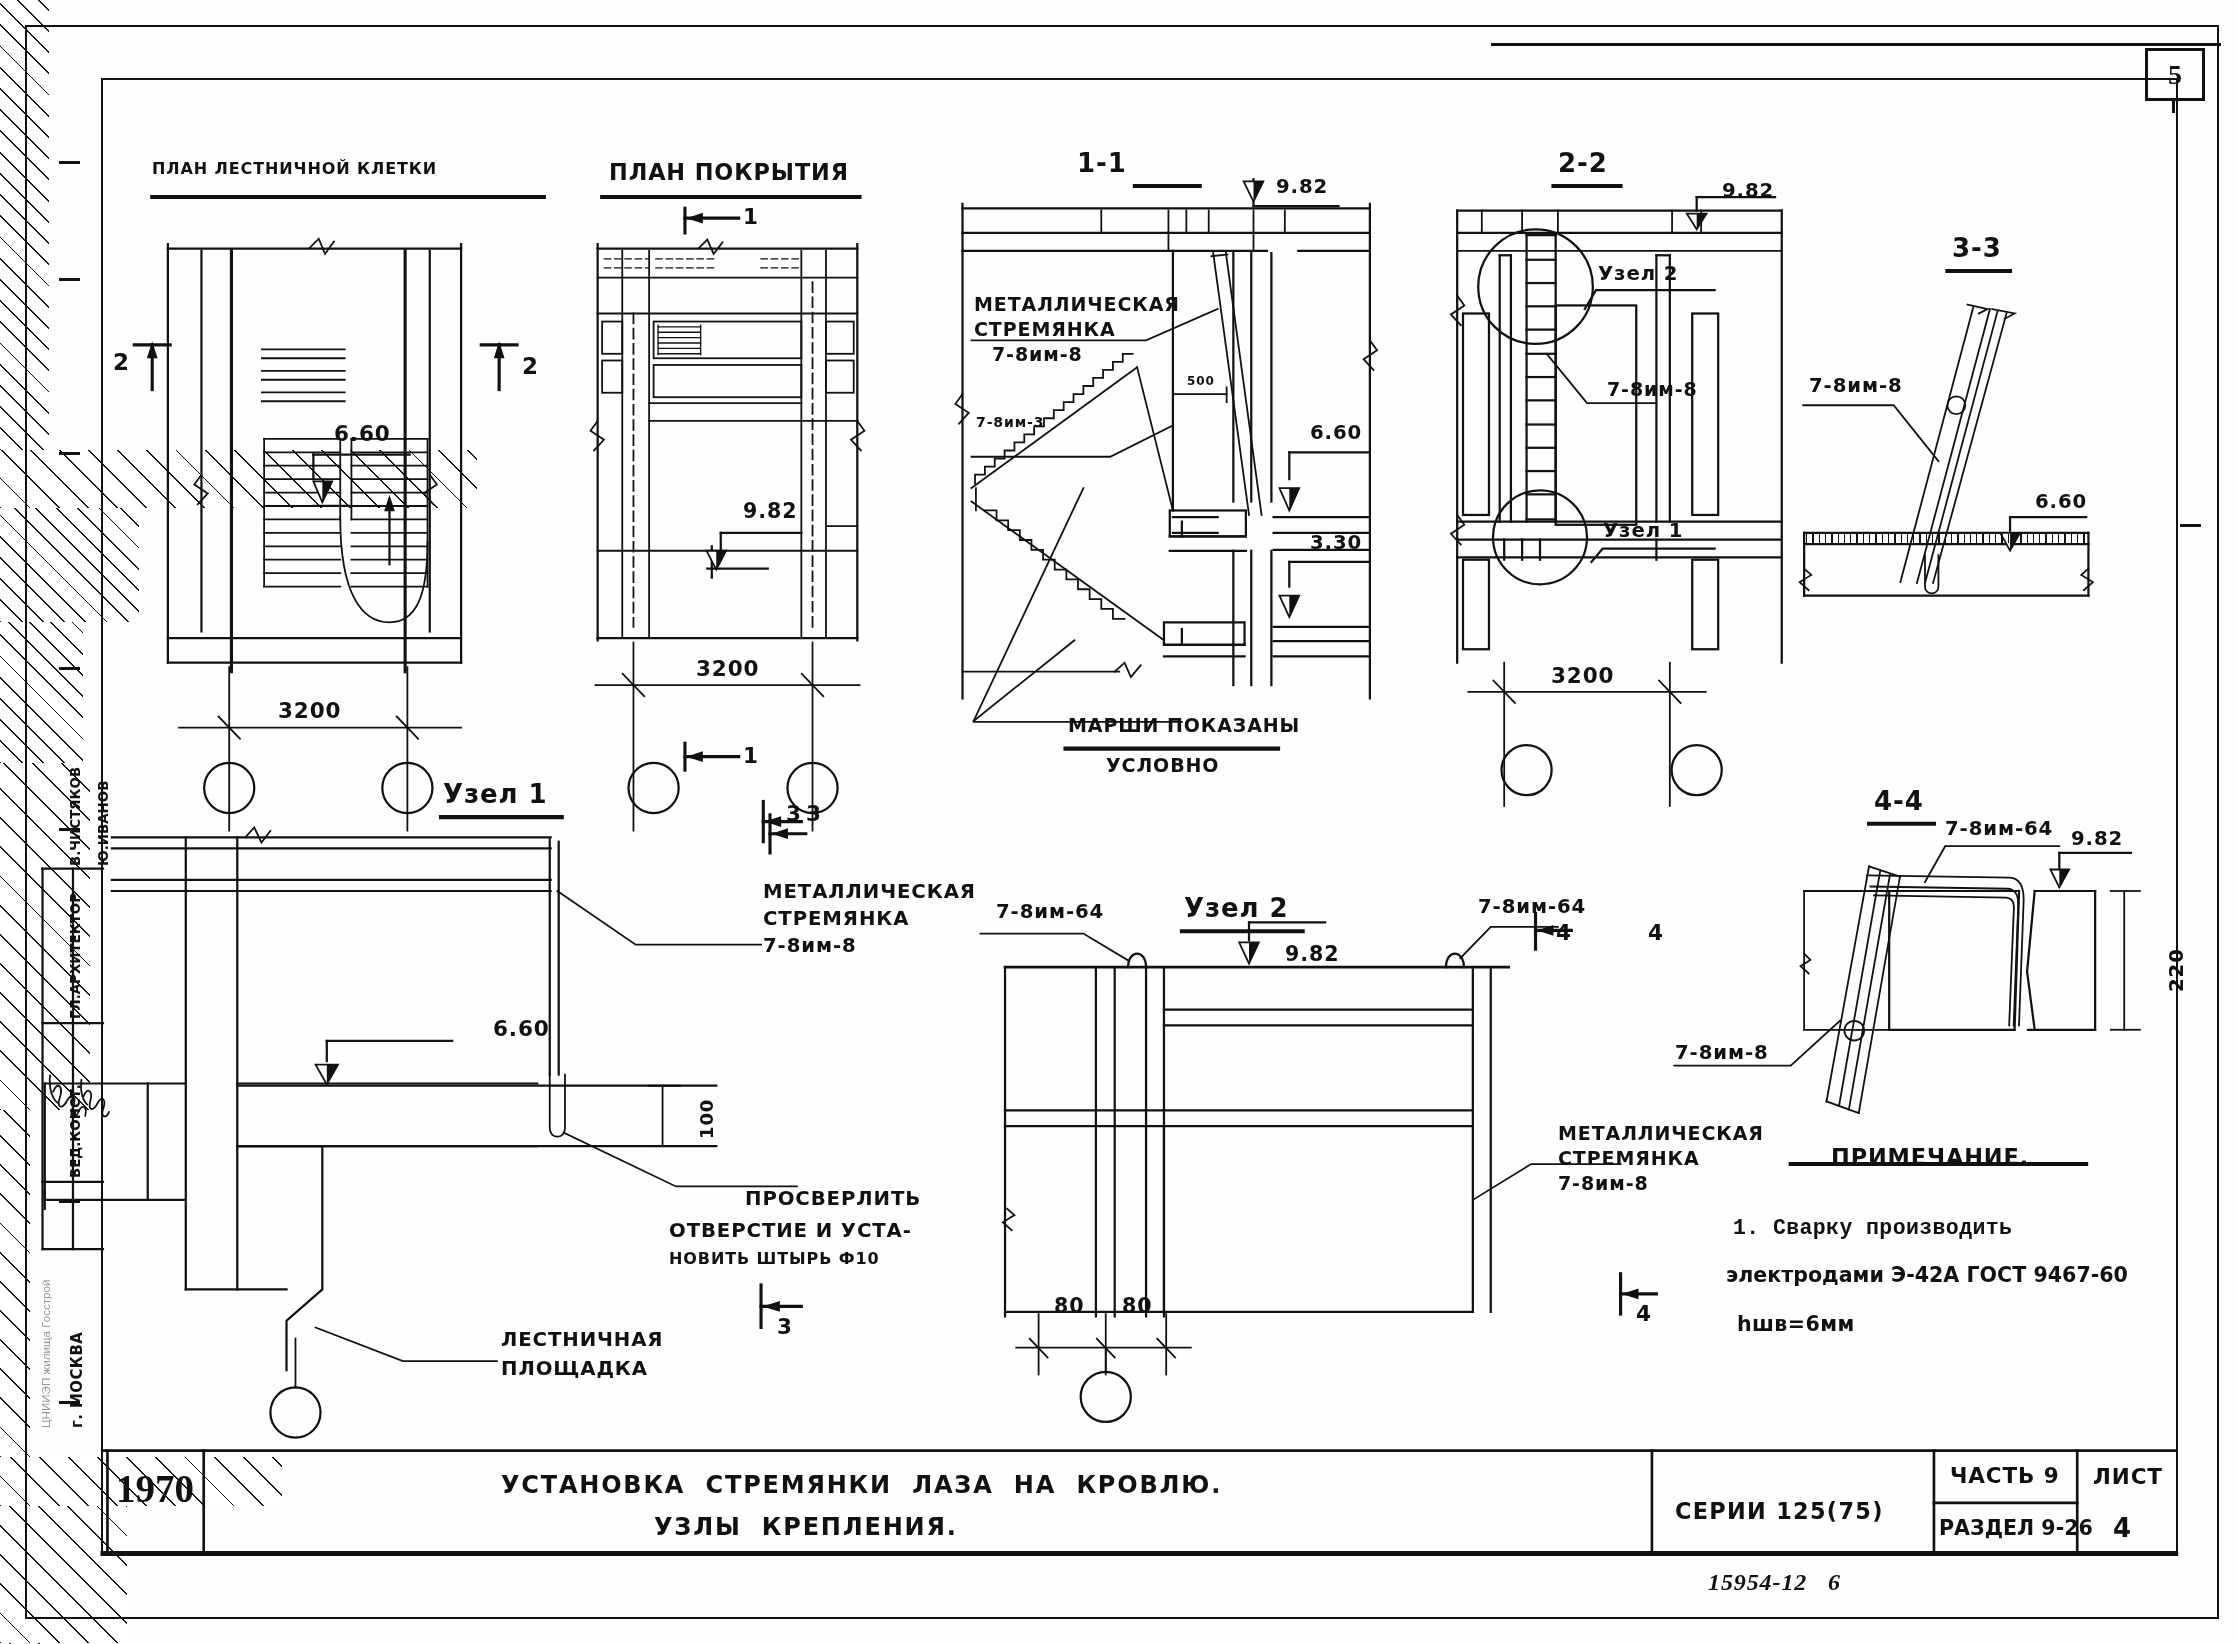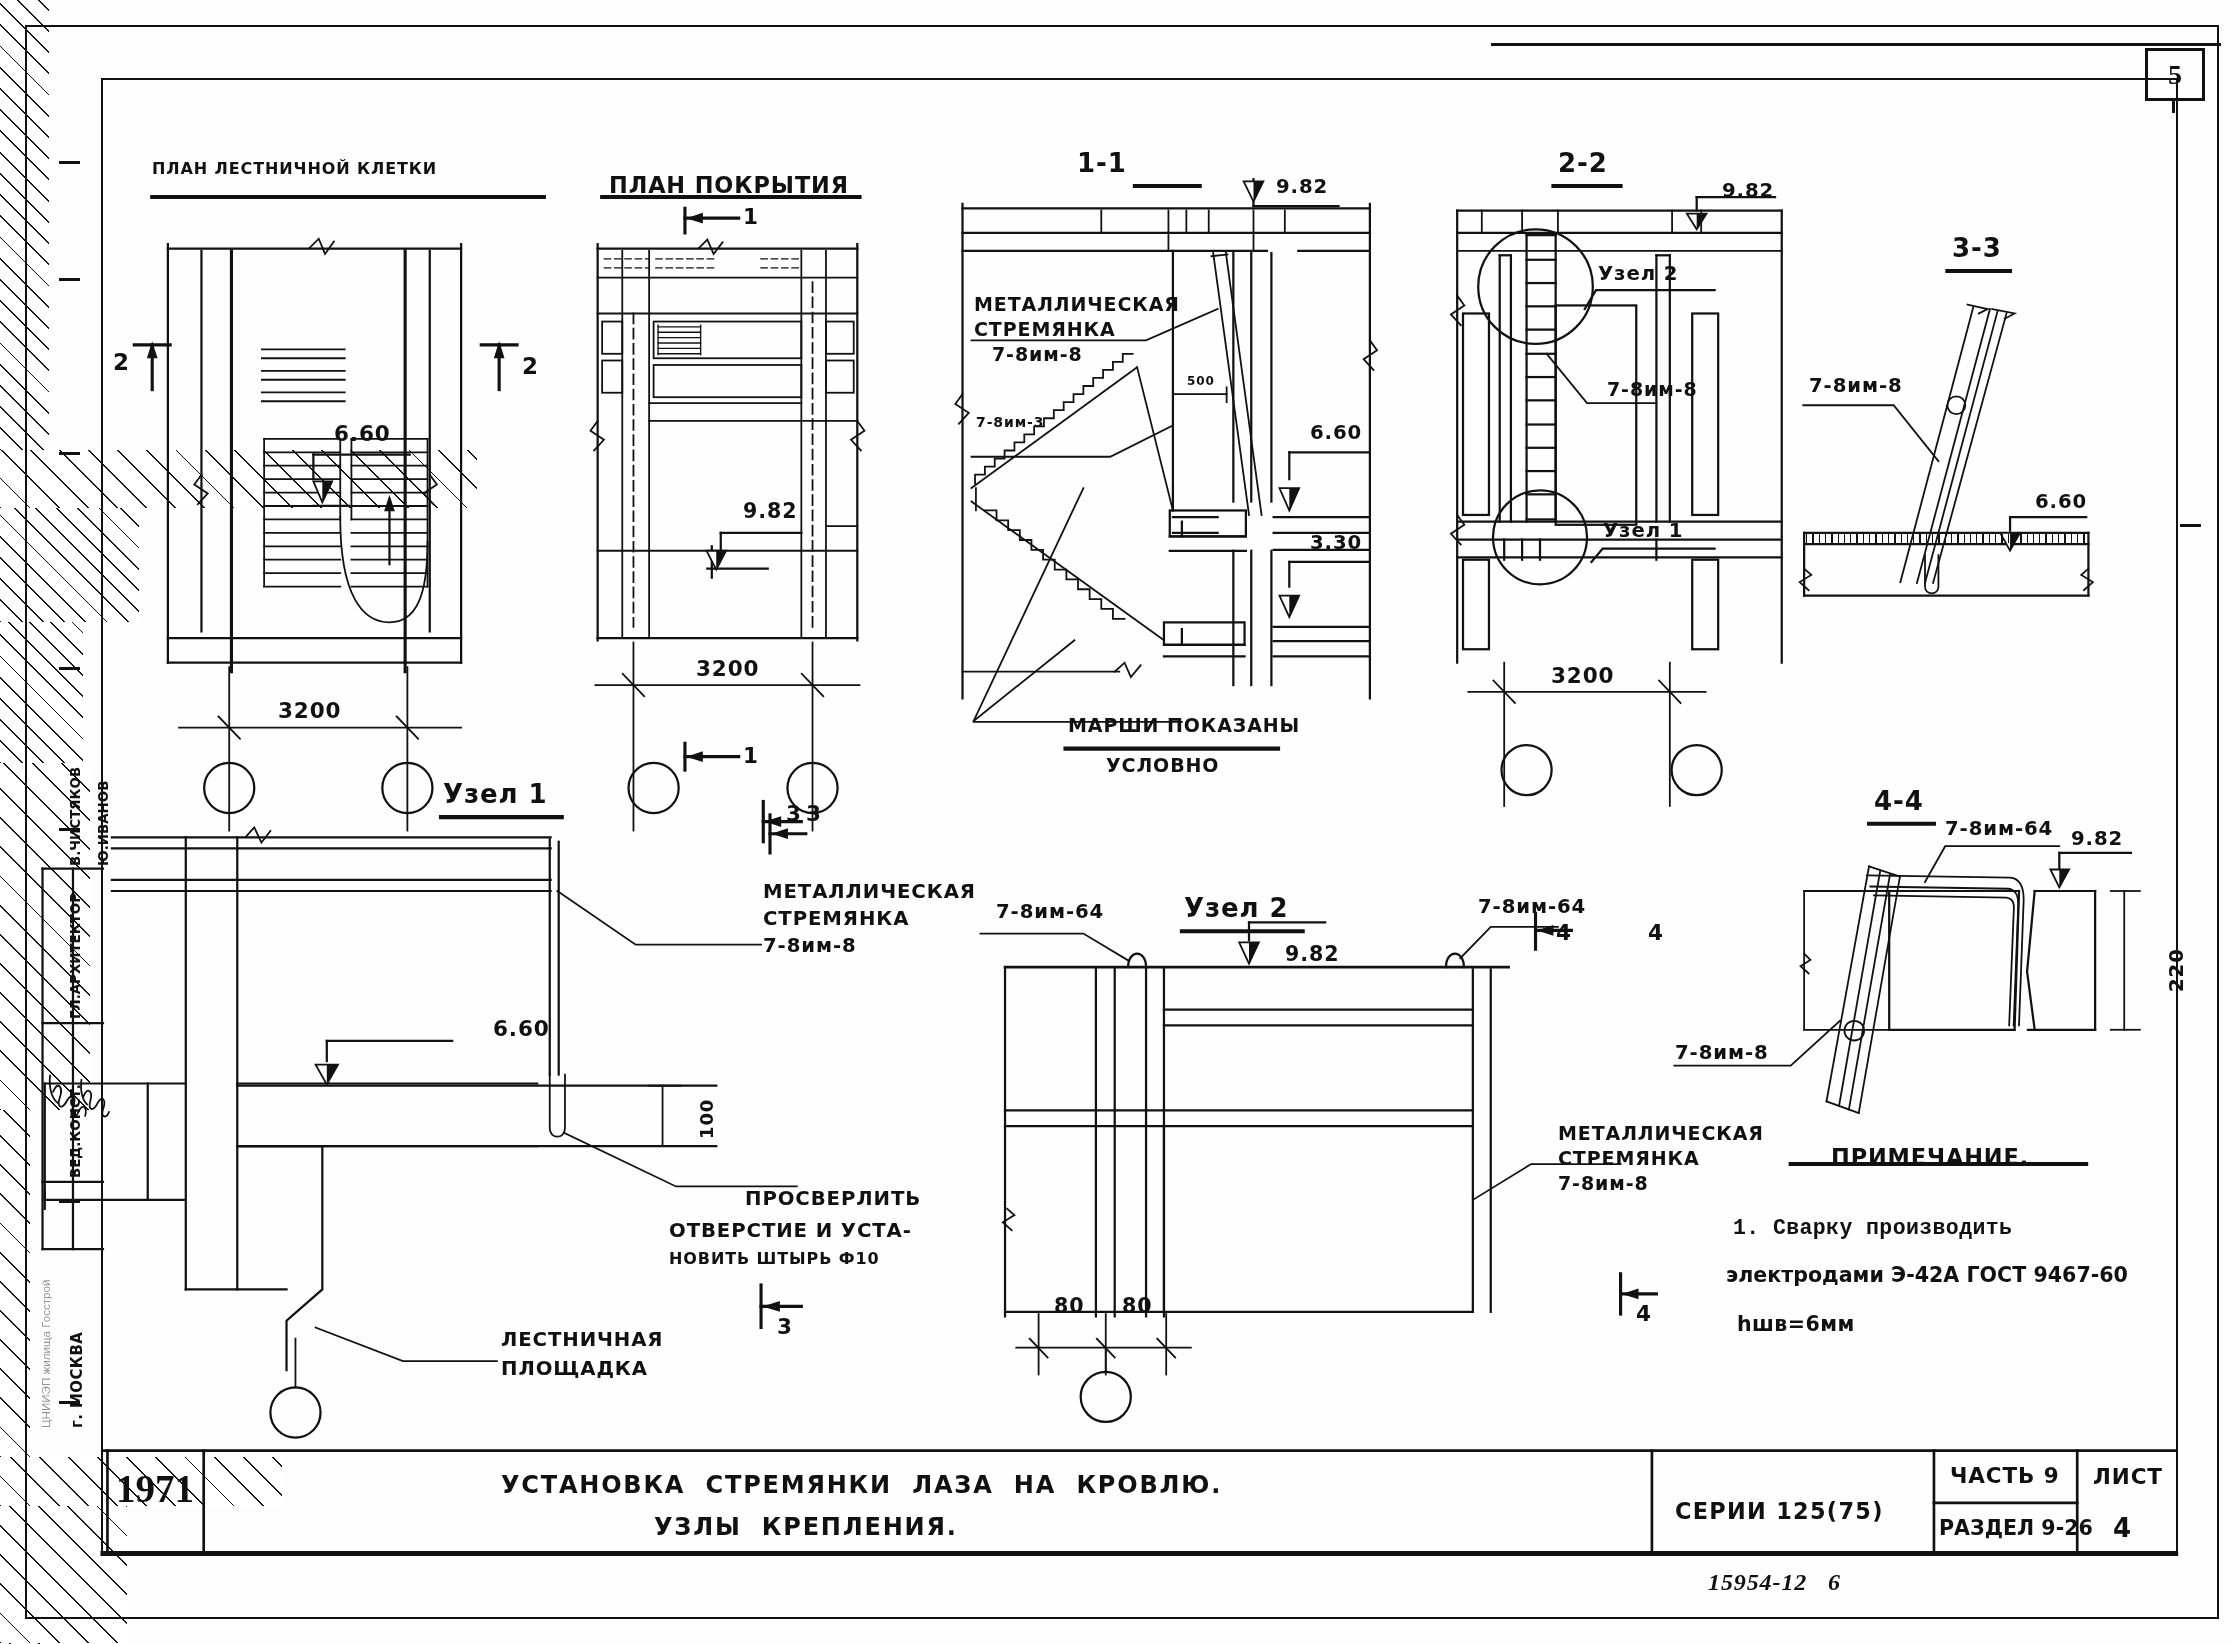--- a/index.html
+++ b/index.html
@@ -809,21 +809,21 @@
   <div class="hatch-conc" style="left:1007px;top:968px;width:90px;height:347px;"></div>
   <div class="hatch-conc" style="left:1116px;top:968px;width:29.6px;height:347px;"></div>
 
   <div class="hatch-conc" style="left:1806px;top:545px;width:282px;height:49px;"></div>
   <div style="position:absolute;left:1806px;top:534px;width:282px;height:9px;background:repeating-linear-gradient(90deg,#111 0 1.3px,transparent 1.3px 6.3px);"></div>
 
   <div class="hatch-conc" style="left:1891px;top:892px;width:127px;height:137px;"></div>
   <div class="hatch-conc" style="left:2029px;top:892px;width:65px;height:137px;"></div>
 
   <div class="t hand" style="left:152px;top:159px;font-size:16px;">ПЛАН ЛЕСТНИЧНОЙ КЛЕТКИ</div>
-  <div class="t hand" style="left:609px;top:172px;font-size:22.4px;">ПЛАН ПОКРЫТИЯ</div>
+  <div class="t hand" style="left:609px;top:159px;font-size:22.4px;">ПЛАН ПОКРЫТИЯ</div>
   <div class="t hand" style="left:1077px;top:148px;font-size:26px;">1-1</div>
   <div class="t hand" style="left:1558px;top:148px;font-size:26px;">2-2</div>
   <div class="t hand" style="left:1952px;top:233px;font-size:26px;">3-3</div>
   <div class="t hand" style="left:1874px;top:786px;font-size:26px;">4-4</div>
   <div class="t hand" style="left:443px;top:779px;font-size:26px;">Узел 1</div>
   <div class="t hand" style="left:1184px;top:893px;font-size:26px;">Узел 2</div>
 
   <div class="t hand" style="left:974px;top:293px;font-size:19px;">МЕТАЛЛИЧЕСКАЯ</div>
   <div class="t hand" style="left:974px;top:318px;font-size:19px;">СТРЕМЯНКА</div>
   <div class="t hand" style="left:992px;top:343px;font-size:19px;">7-8им-8</div>
@@ -884,21 +884,21 @@
   <div class="t hand" style="left:1122px;top:1294px;font-size:20.6px;">80</div>
   <div class="t hand" style="left:1558px;top:1122px;font-size:19px;">МЕТАЛЛИЧЕСКАЯ</div>
   <div class="t hand" style="left:1558px;top:1147px;font-size:19px;">СТРЕМЯНКА</div>
   <div class="t hand" style="left:1558px;top:1172px;font-size:19px;">7-8им-8</div>
 
   <div class="t hand" style="left:1831px;top:1144px;font-size:22.4px;">ПРИМЕЧАНИЕ.</div>
   <div class="t hand" style="left:1733px;top:1216px;font-size:21.5px;letter-spacing:0.4px;font-family:Liberation Mono, monospace;">1. Сварку производить</div>
   <div class="t hand" style="left:1726px;top:1263px;font-size:20.6px;letter-spacing:0px;">электродами Э-42А ГОСТ 9467-60</div>
   <div class="t hand" style="left:1737px;top:1301px;font-size:20.6px;letter-spacing:0.4px;margin-top:11px;">hшв=6мм</div>
 
-  <div class="t hand" style="left:116px;top:1466px;font-size:39px;font-family:'Liberation Serif',serif;letter-spacing:0;">1971</div>
+  <div class="t hand" style="left:116px;top:1466px;font-size:39px;font-family:'Liberation Serif',serif;letter-spacing:0;">1970</div>
   <div class="t hand" style="left:501px;top:1471px;font-size:24px;letter-spacing:1.8px;">УСТАНОВКА  СТРЕМЯНКИ  ЛАЗА  НА  КРОВЛЮ.</div>
   <div class="t hand" style="left:654px;top:1513px;font-size:24px;letter-spacing:1.8px;">УЗЛЫ  КРЕПЛЕНИЯ.</div>
   <div class="t hand" style="left:1675px;top:1498px;font-size:22.4px;letter-spacing:1.3px;">СЕРИИ 125(75)</div>
   <div class="t hand" style="left:1950px;top:1463px;font-size:21.5px;letter-spacing:0.9px;">ЧАСТЬ 9</div>
   <div class="t hand" style="left:1939px;top:1516px;font-size:20.6px;letter-spacing:0;">РАЗДЕЛ 9-26</div>
   <div class="t hand" style="left:2093px;top:1464px;font-size:21.5px;letter-spacing:0.9px;">ЛИСТ</div>
   <div class="t hand" style="left:2113px;top:1513px;font-size:26px;letter-spacing:0;">4</div>
   <div class="t hand" style="left:1708px;top:1569px;font-size:24px;font-family:'Liberation Serif',serif;font-style:italic;letter-spacing:0.9px;">15954-12   6</div>
 
   <div class="t hand rot90" style="left:68px;top:1019px;font-size:13.4px;letter-spacing:0;">ГЛ.АРХИТЕКТОР</div>

